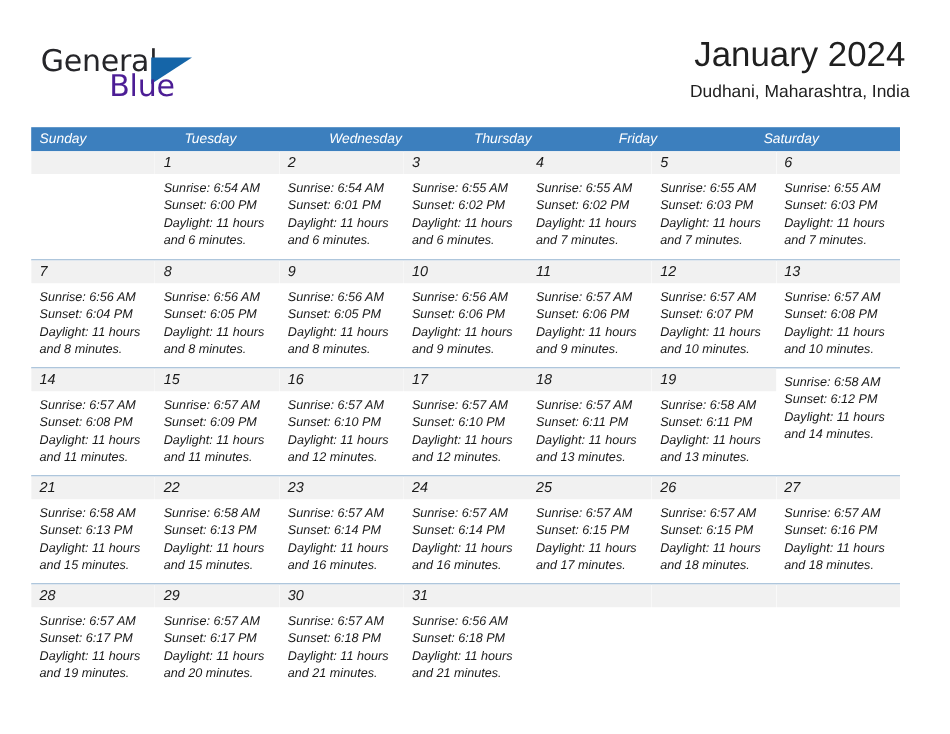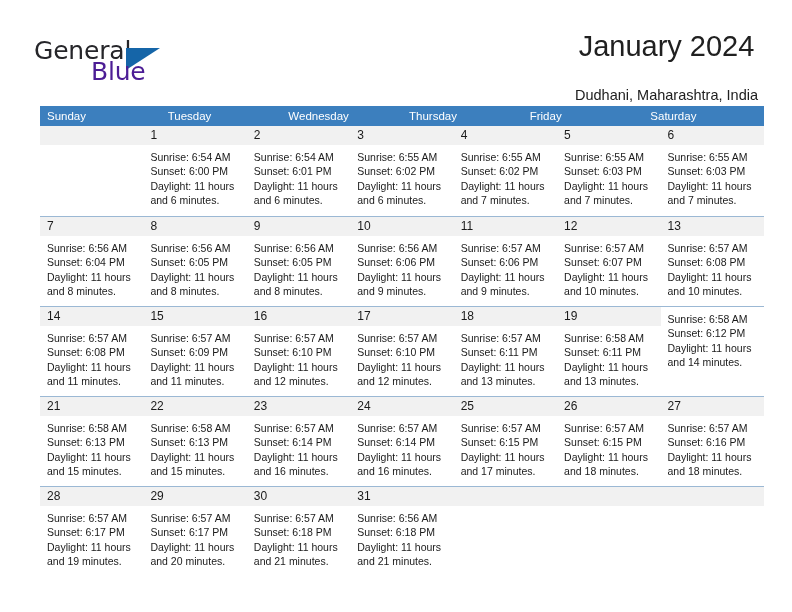--- a/index.html
+++ b/index.html
@@ -76,30 +76,31 @@
     color: #202020;
     font-weight: 400;
     line-height: 36px;
     white-space: nowrap;
   }
   .cal-subtitle {
     font-size: 14.5px;
     color: #202020;
     font-weight: 400;
     line-height: 22px;
-    margin-top: 20px;
+    margin-top: 2px;
     white-space: nowrap;
   }
 
   
   .calendar {
     position: absolute;
-    left: 40px;
+    left: 26px;
     top: 106px;
     width: 724px;
+    font-style: italic;
   }
   .weekday-row {
     display: flex;
     background: #3c7fbe;
     height: 20px;
   }
   .weekday {
     flex: 1 1 0;
     color: #ffffff;
     font-size: 11.5px;

